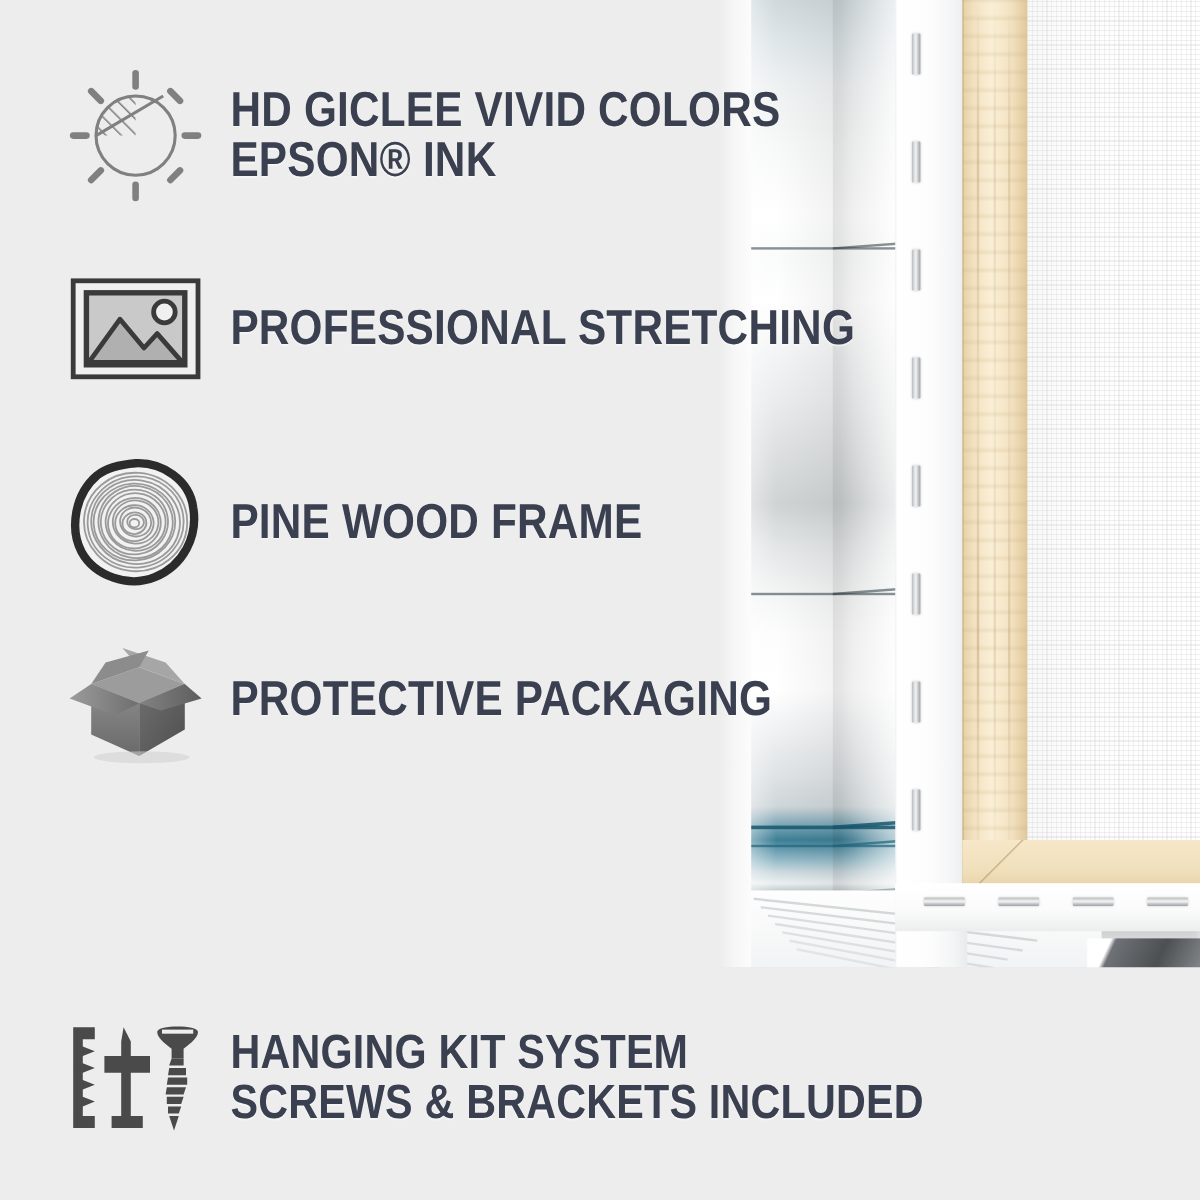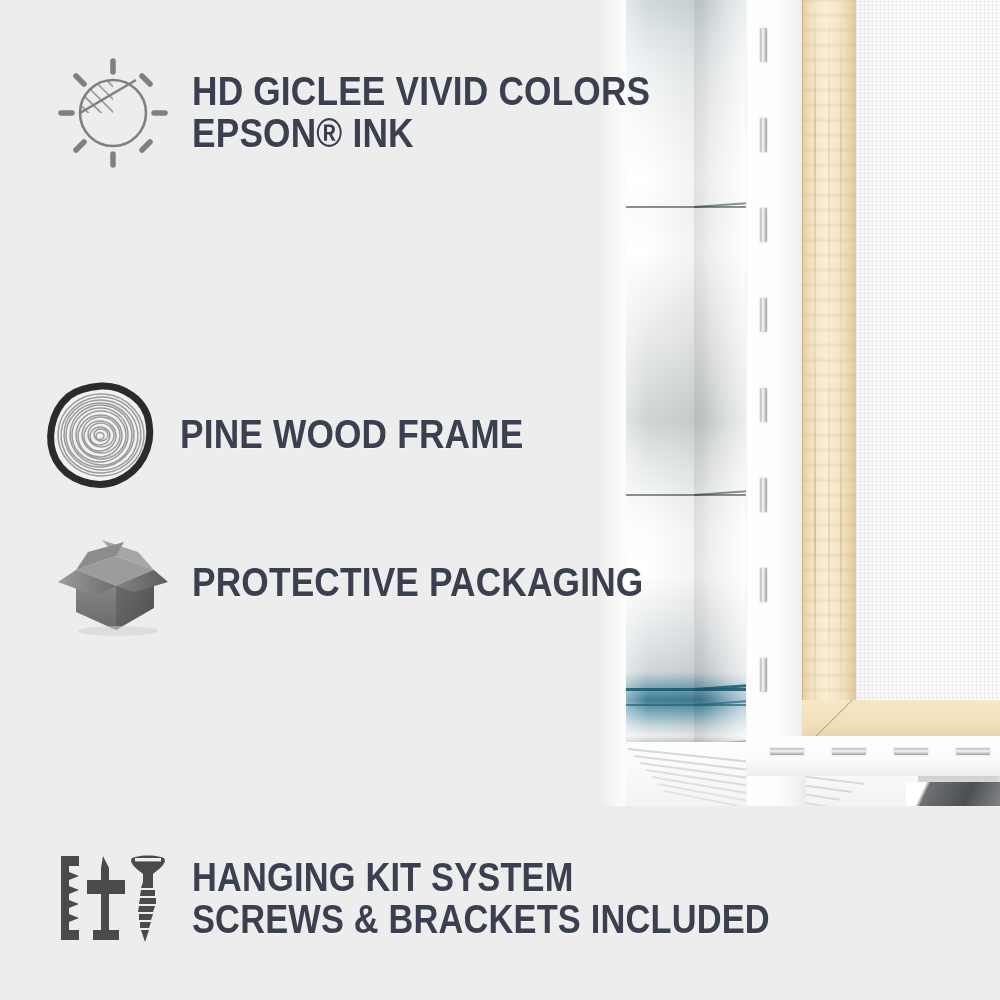--- a/index.html
+++ b/index.html
@@ -31,21 +31,21 @@
   .feat-text .ln { display:block; }
 
   #f1 { left:52px; top:52px;  }
   #f1 .feat-icon { width:122px; height:122px; }
   #f1 .feat-text { font-size:41px; margin-left:18px; }
 
   #f2 { left:52px; top:226px; }
   #f2 .feat-icon { width:122px; height:95px; }
   #f2 .feat-text { font-size:41px; margin-left:18px; }
 
-  #f3 { left:40px; top:380px; }
+  #f3 { left:52px; top:380px; }
   #f3 .feat-icon { width:122px; height:110px; }
   #f3 .feat-text { font-size:41px; margin-left:18px; }
 
   #f4 { left:52px; top:528px;align-items:center; }
   #f4 .feat-icon { width:122px; height:110px; }
   #f4 .feat-text { font-size:41px; margin-left:18px; }
 
   #f5 { left:52px; top:692px; }
   #f5 .feat-icon { width:122px; height:100px; }
   #f5 .feat-text { font-size:41px; margin-left:18px; }
@@ -268,20 +268,34 @@
             <line x1="85" y1="93" x2="93" y2="85"></line>
           </g>
         </svg>
       </div>
       <div class="feat-text">
         <span class="ln">HD GICLEE VIVID COLORS</span>
         <span class="ln">EPSON® INK</span>
       </div>
     </div>
 
+    <div class="feature" id="f2">
+      <div class="feat-icon">
+        <svg width="112" height="88" viewBox="0 0 112 88">
+          <rect x="4" y="4" width="104" height="80" fill="#f0f0f0" stroke="#3a3a3a" stroke-width="4"></rect>
+          <rect x="15" y="14" width="82" height="60" fill="#c9c9c9" stroke="#3a3a3a" stroke-width="4.5"></rect>
+          <path d="M17 72 L43 36 L63 60 L74 48 L95 72 Z" fill="#b0b0b0"></path>
+          <path d="M17 72 L43 36 L63 60 L74 48 L95 72 Z" fill="none" stroke="#3a3a3a" stroke-width="4" stroke-linejoin="round"></path>
+          <circle cx="80" cy="30" r="9" fill="#f0f0f0" stroke="#3a3a3a" stroke-width="4"></circle>
+        </svg>
+      </div>
+      <div class="feat-text">
+        <span class="ln">PROFESSIONAL STRETCHING</span>
+      </div>
+    </div>
 
     <div class="feature" id="f3">
       <div class="feat-icon">
         <svg width="112" height="104" viewBox="0 0 112 104">
           <path d="M56 3 C78 2 101 17 104 40 C108 64 96 88 72 98 C50 107 22 97 11 77 C1 58 5 29 24 13 C33 6 44 4 56 3 Z" fill="#f2f2f2" stroke="#2b2b2b" stroke-width="7" stroke-linejoin="round"></path>
           <g fill="none" stroke="#9a9a9a" stroke-width="1.5">
             <ellipse cx="56" cy="52" rx="43" ry="41" transform="rotate(4 56 52)"></ellipse>
             <ellipse cx="56" cy="52" rx="40" ry="38" transform="rotate(-6 56 52)"></ellipse>
             <ellipse cx="56" cy="52" rx="37" ry="35" transform="rotate(9 56 52)"></ellipse>
             <ellipse cx="55" cy="52" rx="34" ry="32" transform="rotate(-3 55 52)"></ellipse>

